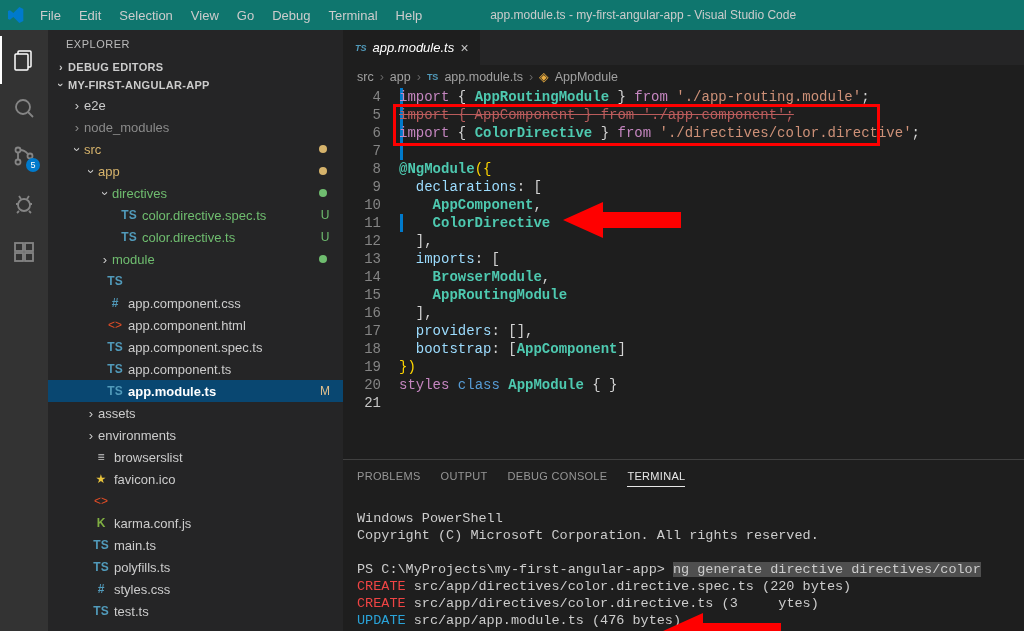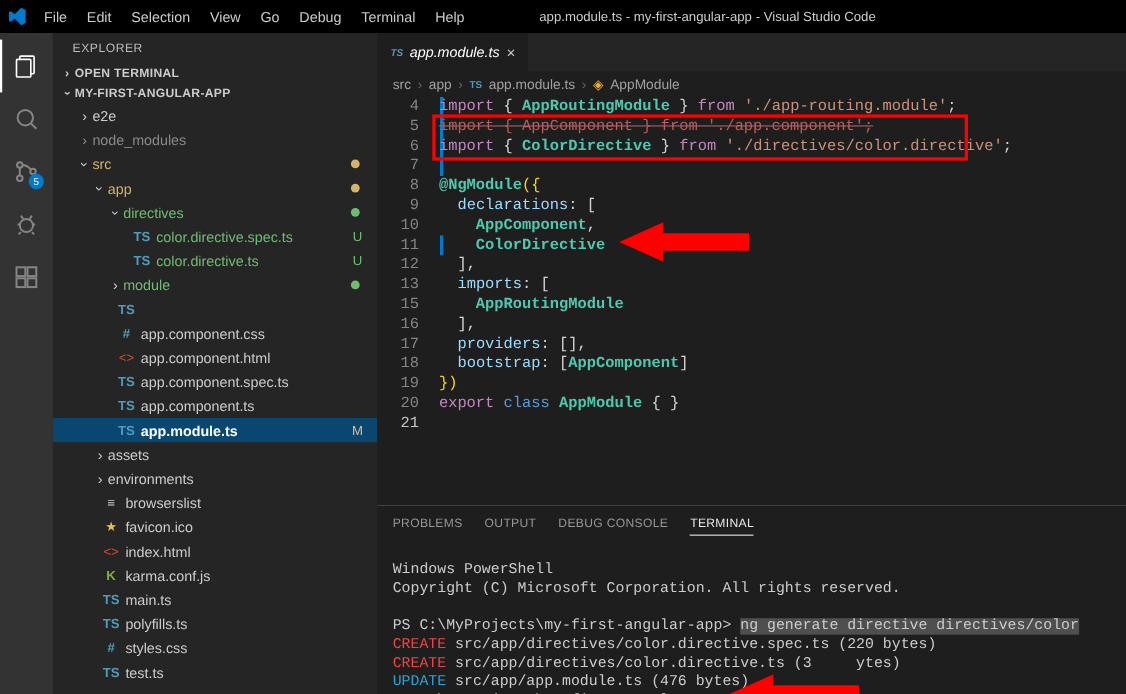--- a/index.html
+++ b/index.html
@@ -7,21 +7,21 @@
     font-family: "Segoe UI", -apple-system, sans-serif;
     font-size: 13px;
     background: #1e1e1e;
     color: #cccccc;
     overflow: hidden;
     width: 1024px;
     height: 631px;
   }
   .titlebar {
     height: 30px;
-    background: #000000;
+    background: #0f766e;
     display: flex;
     align-items: center;
     padding: 0 8px;
   }
   .titlebar .vscode-icon {
     width: 16px; height: 16px;
     margin-right: 8px;
     display: flex; align-items: center; justify-content: center;
   }
   .menubar { display: flex; gap: 2px; }
@@ -287,21 +287,21 @@
           <rect x="13" y="13" width="8" height="8"></rect>
           <rect x="13" y="3" width="8" height="8"></rect>
         </svg>
     </div>
   </div>
 
   <div class="sidebar">
     <div class="sidebar-header">EXPLORER</div>
     <div class="section-header">
       <span class="chev">›</span>
-      <span>OPEN TERMINAL</span>
+      <span>DEBUG EDITORS</span>
     </div>
     <div class="section-header">
       <span class="chev" style="transform:rotate(90deg)">›</span>
       <span>MY-FIRST-ANGULAR-APP</span>
     </div>
     <div class="tree">
       <div class="tree-row" style="padding-left:22px">
           <span style="width:14px;text-align:center">›</span>
           <span class="label">e2e</span>
         </div>
@@ -374,21 +374,20 @@
       <div class="tree-row" style="padding-left:44px">
           <span class="icon" style="color:#ccc">≡</span>
           <span class="label">browserslist</span>
         </div>
       <div class="tree-row" style="padding-left:44px">
           <span class="icon star">★</span>
           <span class="label">favicon.ico</span>
         </div>
       <div class="tree-row" style="padding-left:44px">
           <span class="icon html-label">&lt;&gt;</span>
-          <span class="label">index.html</span>
         </div>
       <div class="tree-row" style="padding-left:44px">
           <span class="icon karma-label">K</span>
           <span class="label">karma.conf.js</span>
         </div>
       <div class="tree-row" style="padding-left:44px">
           <span class="icon ts-label">TS</span>
           <span class="label">main.ts</span>
         </div>
       <div class="tree-row" style="padding-left:44px">
@@ -463,20 +462,24 @@
           </div>
         <div class="code-line">
             <span class="gutter">12</span>
             <span class="line-content">  <span class="tok-punc">],</span></span>
           </div>
         <div class="code-line">
             <span class="gutter">13</span>
             <span class="line-content">  <span class="tok-dec">imports</span><span class="tok-punc">: [</span></span>
           </div>
         <div class="code-line">
+            <span class="gutter">14</span>
+            <span class="line-content">    <span class="tok-type">BrowserModule</span><span class="tok-punc">,</span></span>
+          </div>
+        <div class="code-line">
             <span class="gutter">15</span>
             <span class="line-content">    <span class="tok-type">AppRoutingModule</span></span>
           </div>
         <div class="code-line">
             <span class="gutter">16</span>
             <span class="line-content">  <span class="tok-punc">],</span></span>
           </div>
         <div class="code-line">
             <span class="gutter">17</span>
             <span class="line-content">  <span class="tok-dec">providers</span><span class="tok-punc">: [],</span></span>
@@ -484,21 +487,21 @@
         <div class="code-line">
             <span class="gutter">18</span>
             <span class="line-content">  <span class="tok-dec">bootstrap</span><span class="tok-punc">: [</span><span class="tok-type">AppComponent</span><span class="tok-punc">]</span></span>
           </div>
         <div class="code-line">
             <span class="gutter">19</span>
             <span class="line-content"><span class="tok-brace">})</span></span>
           </div>
         <div class="code-line">
             <span class="gutter">20</span>
-            <span class="line-content"><span class="tok-kw">export</span> <span style="color:#569cd6">class</span> <span class="tok-type">AppModule</span><span class="tok-punc"> { }</span></span>
+            <span class="line-content"><span class="tok-kw">styles</span> <span style="color:#569cd6">class</span> <span class="tok-type">AppModule</span><span class="tok-punc"> { }</span></span>
           </div>
         <div class="code-line">
             <span class="gutter active">21</span>
             <span class="line-content"></span>
           </div>
       </div>
 
       <div class="redbox" style="left:50px;top:16px;width:487px;height:42px"></div>
       <div class="arrow" style="left:220px;top:108px">
         <svg width="120" height="48">

